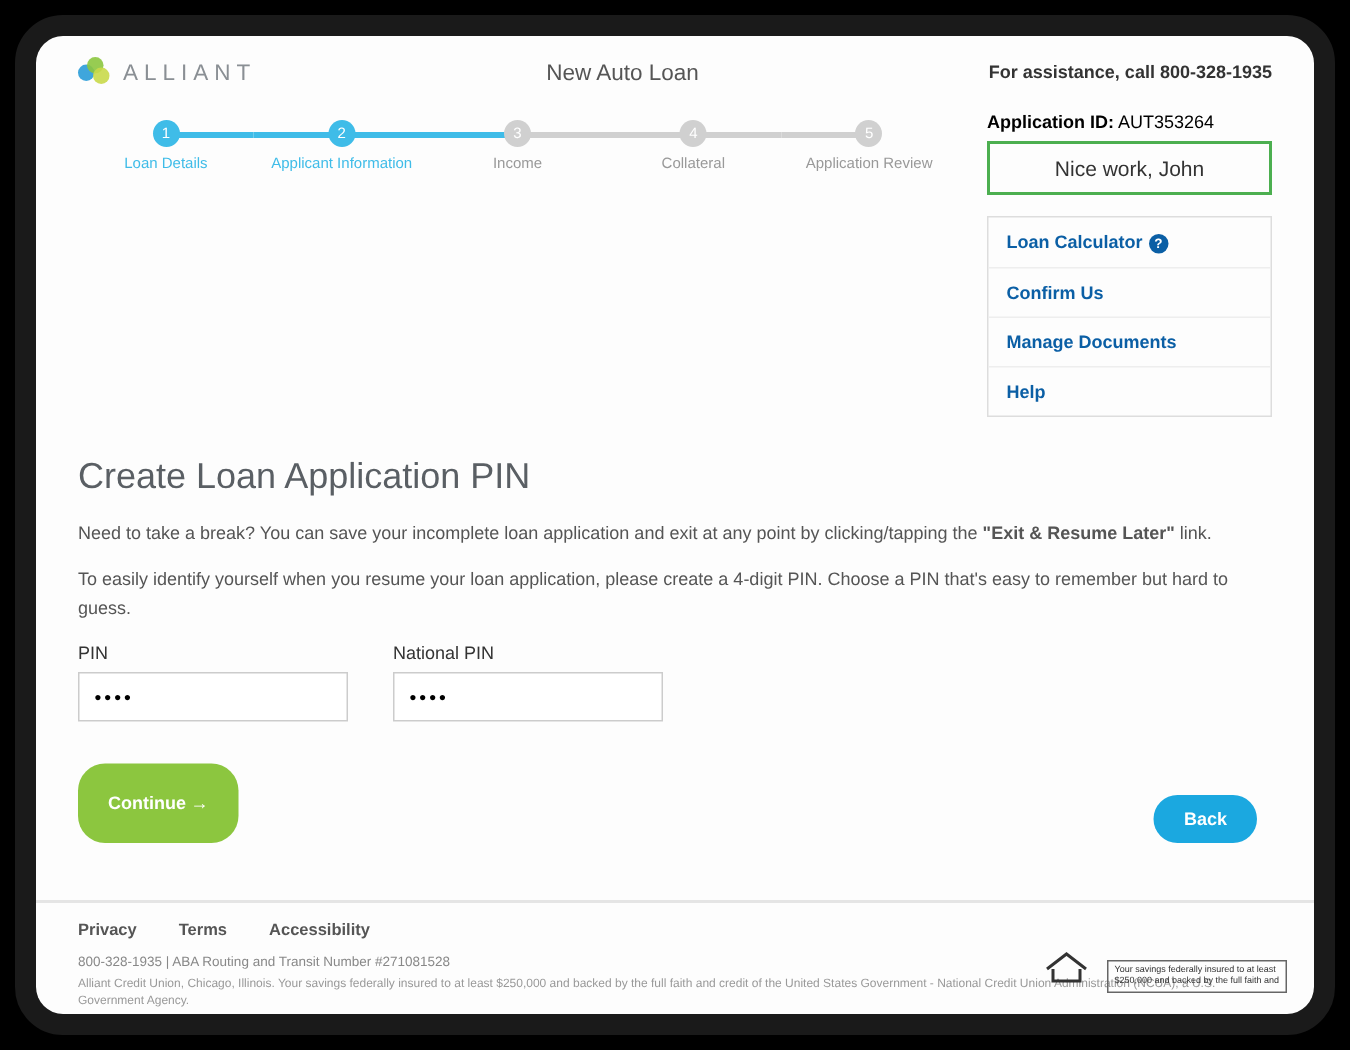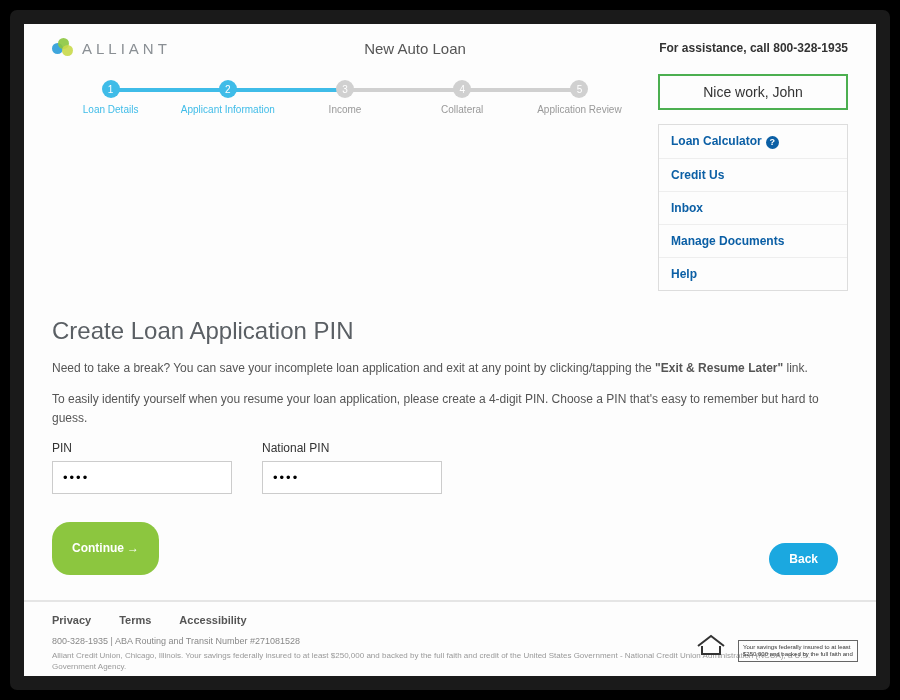--- a/index.html
+++ b/index.html
@@ -10,21 +10,21 @@
   height: 700px;
   overflow: hidden;
   display: flex;
   align-items: center;
   justify-content: center;
 }
 .tablet {
   width: 880px;
   height: 680px;
   background: #fff;
-  border-radius: 7px;
+  border-radius: 32px;
   border: 14px solid #1a1a1a;
   overflow: hidden;
   position: relative;
 }
 .screen {
   width: 100%;
   height: 100%;
   background: #fdfdfd;
   display: flex;
   flex-direction: column;
@@ -290,25 +290,27 @@
       <span>Collateral</span>
     </div>
     <div class="step">
       <div class="bar-left"></div>
       <div class="bubble">5</div>
       <span>Application Review</span>
     </div>
   </div>
 
   <div class="right-col">
+    <div class="appid">
+      <b>Application ID:</b> <span>AUT353264</span>
+    </div>
     <div class="nice-box">Nice work, John</div>
     <div class="side-links">
       <a href="#"><span>Loan Calculator</span><span class="help-q">?</span></a>
-      <a href="#">Credit Us</a>
-      <a href="#">Inbox</a>
+      <a href="#">Confirm Us</a>
       <a href="#">Manage Documents</a>
       <a href="#">Help</a>
     </div>
   </div>
 </div>
 
 <div class="main">
   <div class="content">
     <h1>Create Loan Application PIN</h1>
     <p class="para">

